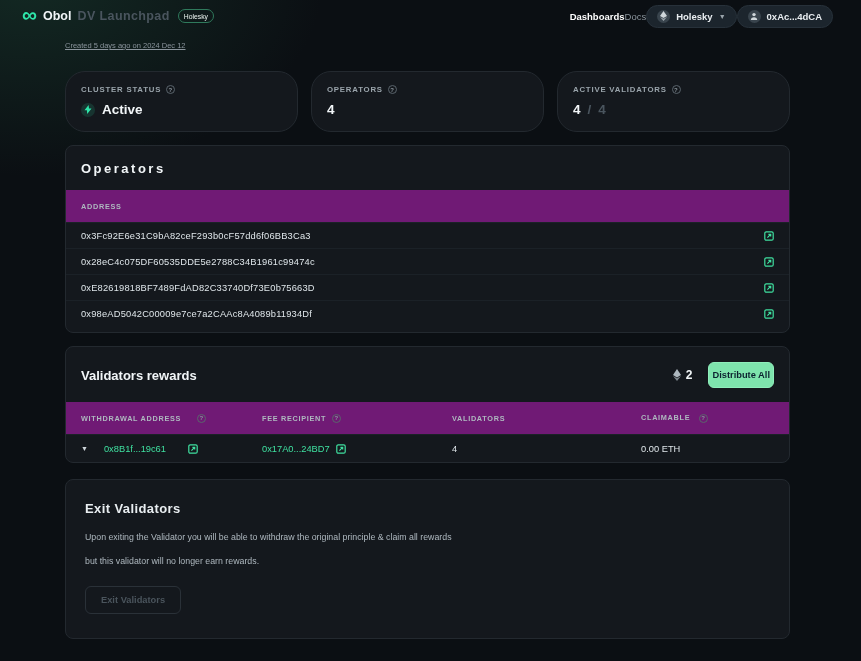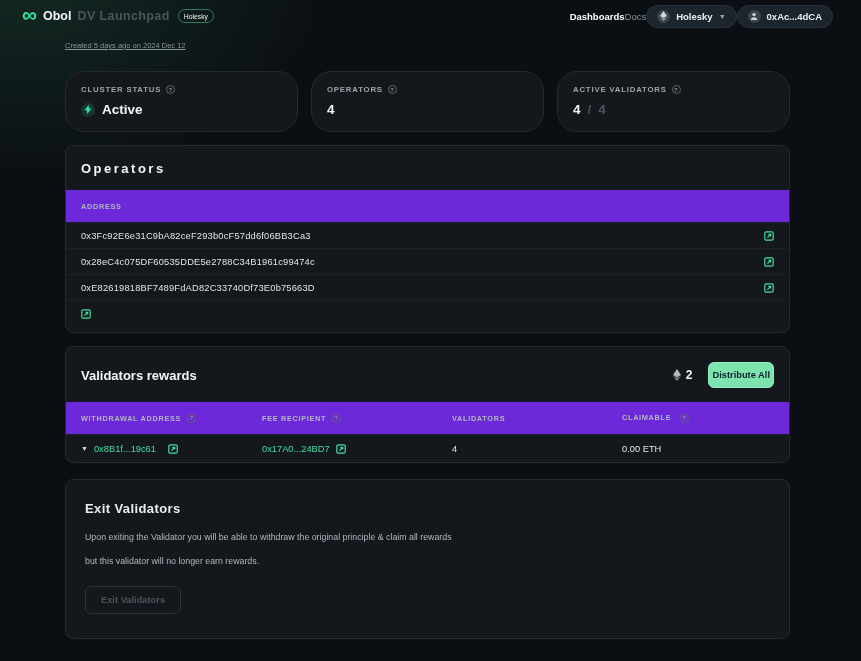--- a/index.html
+++ b/index.html
@@ -38,30 +38,30 @@
   .help-icon::after { content:"?"; }
   .card-value { display:flex; align-items:center; gap:7px; margin-top:8px; font-size:13.5px; font-weight:bold; color:#f2f6f8; }
   .status-ico { width:14px; height:14px; border-radius:50%; background:rgba(46,229,169,.14);
                 display:flex; align-items:center; justify-content:center; color:#2ee5a9; font-size:8px; }
   .dim { color:#4a555e; }
   
   .panel { background:#14181d; border:1px solid #23292f; border-radius:8px; margin-top:13px; overflow:hidden; }
   .panel-head { display:flex; align-items:center; justify-content:space-between; padding:15px 15px 14px 15px; }
   .panel-title { font-size:13px; font-weight:bold; color:#f2f6f8; }
   .spaced { letter-spacing:2.5px; }
-  .thead { background:#6d28d9; display:flex; align-items:center; height:23px; padding:16px 15px;
+  .thead { background:#701a75; display:flex; align-items:center; height:23px; padding:16px 15px;
            font-size:7.3px; font-weight:bold; letter-spacing:.7px; color:#aeb8bf; }
   .trow { display:flex; align-items:center; height:26px; padding:0 15px; border-top:1px solid #1b2127; font-size:9.3px; color:#dfe6ea; }
   .addr { flex:1; letter-spacing:.2px; }
   .ext-icon { color:#3fe0a0; display:inline-flex; cursor:pointer; }
   
-  .c1 { width:181px; display:flex; align-items:center; gap:6px; }
+  .c1 { width:181px; display:flex; align-items:center; gap:16px; }
   .c2 { width:190px; display:flex; align-items:center; gap:6px; }
   .c3 { width:170px; }
-  .c4 { flex:1; }
+  .c4 { flex:1;margin-left:19px; }
   .green-link { color:#3fe0a0; cursor:pointer; }
   .chevron-down-icon { color:#cfd6da; font-size:7px; cursor:pointer; }
   .chevron-down-icon::after { content:"▼"; }
   .eth-count { display:flex; align-items:center; gap:5px; font-size:12px; font-weight:bold; color:#f2f6f8; }
   .btn-primary { background:#7ee4ad; color:#0c2230; border:1px solid #8feebb; border-radius:6px;
                  font-size:9.3px; font-weight:bold; padding:7px 3px; cursor:pointer; margin-left:16px;
                  font-family:inherit; }
   
   .exit-panel { padding:21px 19px 24px 19px; margin-top:16px; }
   .exit-title { font-size:13px; font-weight:bold; letter-spacing:.4px; }
@@ -176,20 +176,21 @@
     <div class="trow">
       <span class="addr">0xE82619818BF7489FdAD82C33740Df73E0b75663D</span>
       <span class="ext-icon">
         <svg width="10" height="10" viewBox="0 0 10 10" fill="none" stroke="#3fe0a0" stroke-width="1.2">
             <rect x="0.8" y="0.8" width="8.4" height="8.4" rx="1.5"></rect>
             <path d="M3.4 6.6L6.6 3.4M4.4 3.3h2.3v2.3"></path>
           </svg>
       </span>
     </div>
     <div class="trow" style="margin-bottom:6px;">
+      <span class="addr">0x98eAD5042C00009e7ce7a2CAAc8A4089b11934Df</span>
       <span class="ext-icon">
         <svg width="10" height="10" viewBox="0 0 10 10" fill="none" stroke="#3fe0a0" stroke-width="1.2">
             <rect x="0.8" y="0.8" width="8.4" height="8.4" rx="1.5"></rect>
             <path d="M3.4 6.6L6.6 3.4M4.4 3.3h2.3v2.3"></path>
           </svg>
       </span>
     </div>
   </div>
 
   <div class="panel">

